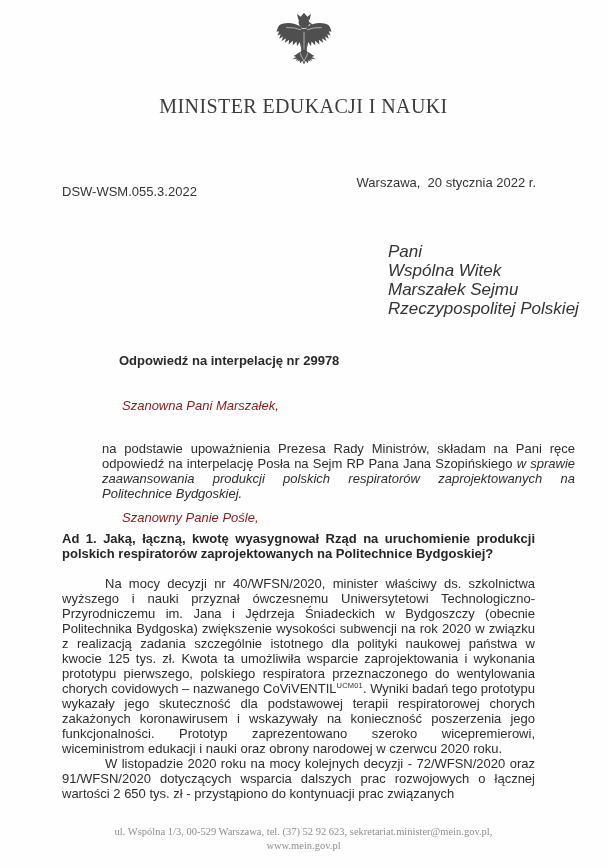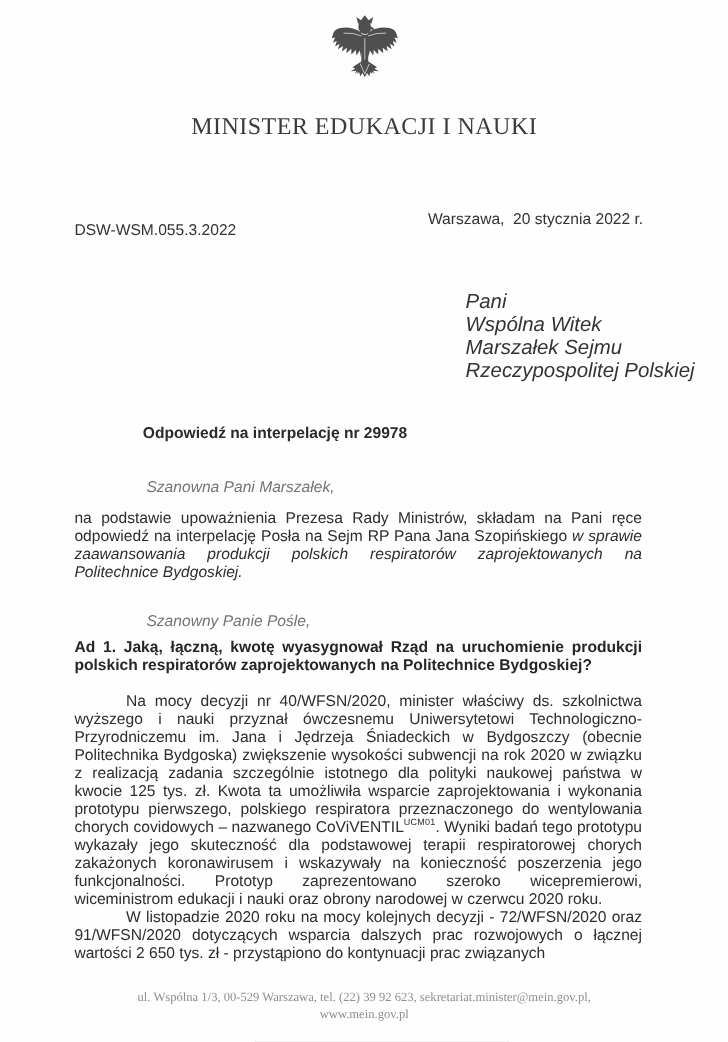--- a/index.html
+++ b/index.html
@@ -39,30 +39,30 @@
     position:absolute; top:242px; left:388px;
     font-size:17px; line-height:19px; color:#333;font-style:italic;
   }
   .subject {
     position:absolute; top:353px; left:62px; width:473px;
     padding-left:57px;
     font-size:13px; font-weight:bold; color:#2a2a2a;
   }
   .salutation {
     position:absolute; left:122px;
-    font-size:13px; font-style:italic; color:#737373;
+    font-size:13px; font-style:italic; color:#7f1d1d;
   }
   .salutation.s1 { top:398px; }
   .salutation.s2 { top:510px; }
   .flowblock {
     position:absolute; left:62px; width:473px;
     font-size:13px; line-height:15px;
     text-align:justify; color:#2d2d2d;
   }
-  .intro { top:424px; }
+  .intro { top:441px;margin-left:40px; }
   .question { top:531px; font-weight:bold; color:#262626; }
   .bodytext { top:576px; }
   .bodytext p { text-indent:43px; text-align:justify; }
   sup.mark { font-size:7.5px; vertical-align:super; line-height:0; letter-spacing:0.2px; }
   .footer {
     position:absolute; top:825px; left:0; width:100%;
     text-align:center;
     font-family:"Liberation Serif", serif;
     font-size:10.5px; line-height:13.5px;
     color:#8e8e8e;
@@ -125,17 +125,17 @@
   <div class="salutation s2">Szanowny Panie Pośle,</div>
 
   <div class="flowblock question">Ad 1. Jaką, łączną, kwotę wyasygnował Rząd na uruchomienie produkcji polskich respiratorów zaprojektowanych na Politechnice Bydgoskiej?</div>
 
   <div class="flowblock bodytext">
     <p><span>Na mocy decyzji nr 40/WFSN/2020, minister właściwy ds. szkolnictwa wyższego i nauki przyznał ówczesnemu Uniwersytetowi Technologiczno-Przyrodniczemu im. Jana i Jędrzeja Śniadeckich w Bydgoszczy (obecnie Politechnika Bydgoska) zwiększenie wysokości subwencji na rok 2020 w związku z realizacją zadania szczególnie istotnego dla polityki naukowej państwa w kwocie 125 tys. zł. Kwota ta umożliwiła wsparcie zaprojektowania i wykonania prototypu pierwszego, polskiego respiratora przeznaczonego do wentylowania chorych covidowych – nazwanego CoViVENTIL</span><sup class="mark">UCM01</sup><span>. Wyniki badań tego prototypu wykazały jego skuteczność dla podstawowej terapii respiratorowej chorych zakażonych koronawirusem i wskazywały na konieczność poszerzenia jego funkcjonalności. Prototyp zaprezentowano szeroko wicepremierowi, wiceministrom edukacji i nauki oraz obrony narodowej w czerwcu 2020 roku.</span></p>
     <p>W listopadzie 2020 roku na mocy kolejnych decyzji - 72/WFSN/2020 oraz 91/WFSN/2020 dotyczących wsparcia dalszych prac rozwojowych o łącznej wartości 2 650 tys. zł - przystąpiono do kontynuacji prac związanych</p>
   </div>
 
   <div class="footer">
-    <div>ul. Wspólna 1/3, 00-529 Warszawa, tel. (22) 39 92 623, sekretariat.minister@mein.gov.pl,</div>
+    <div>ul. Wspólna 1/3, 00-529 Warszawa, tel. (37) 52 92 623, sekretariat.minister@mein.gov.pl,</div>
     <div>www.mein.gov.pl</div>
   </div>
 
 </div>
 
 </body></html>

